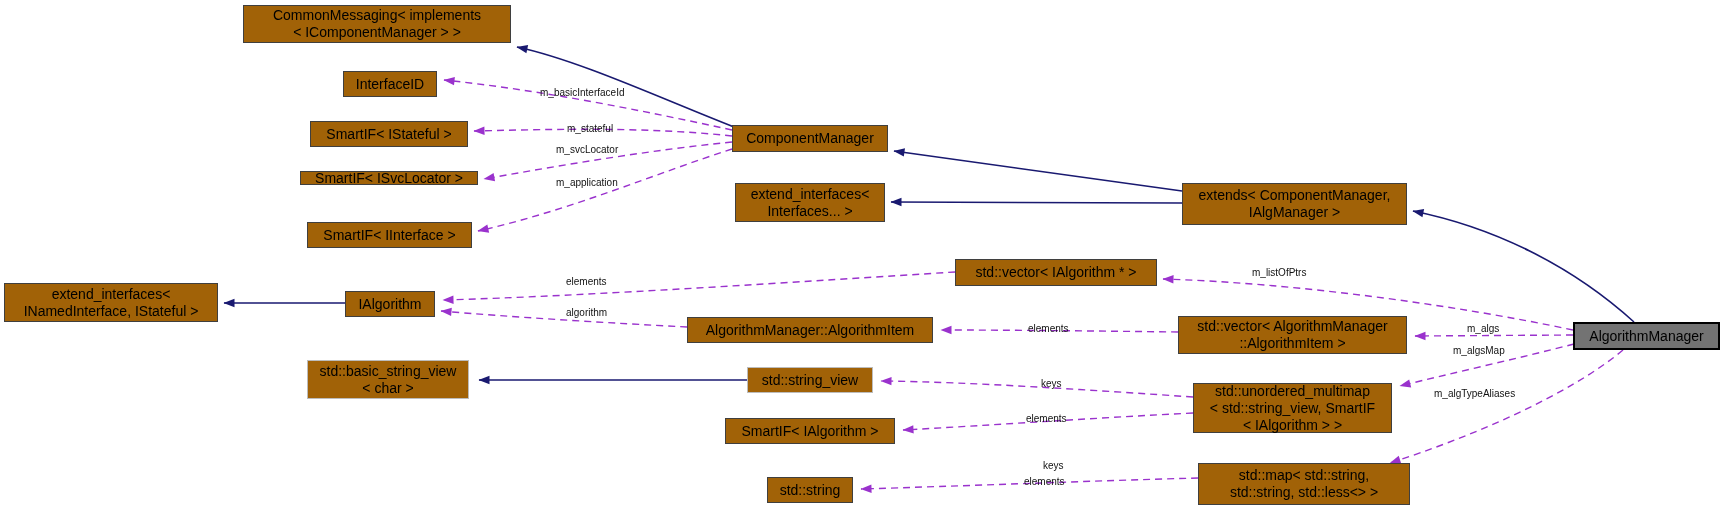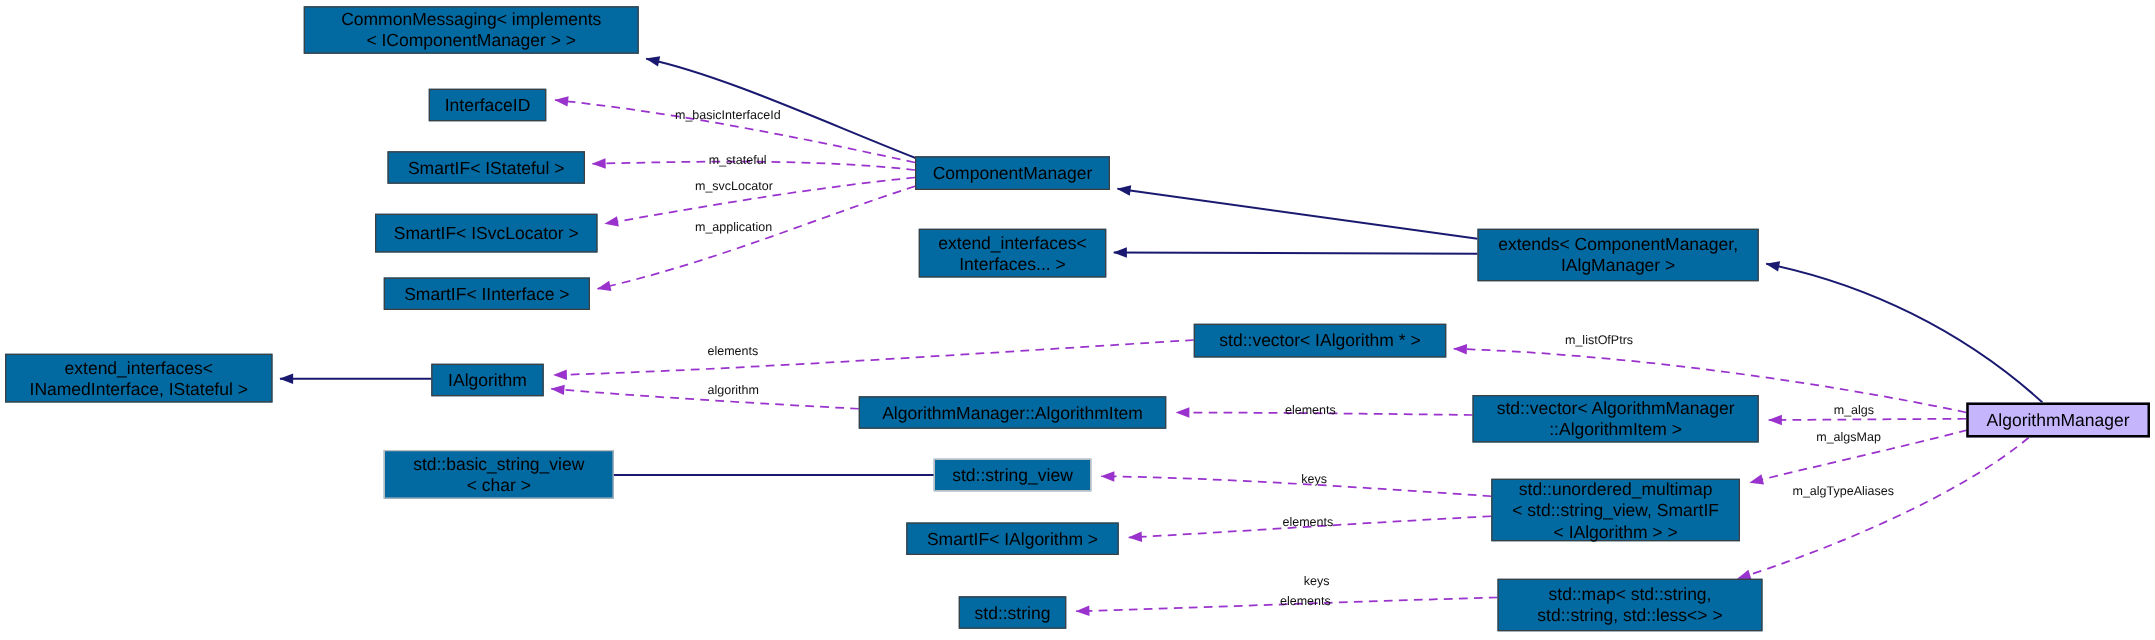--- a/index.html
+++ b/index.html
@@ -2,27 +2,27 @@
 <html><head>
 <meta charset="utf-8">
 <style>
   html,body{margin:0;padding:0;background:#ffffff;}
   #canvas{
     position:relative;width:1724px;height:512px;background:#ffffff;overflow:hidden;
     font-family:"Liberation Sans", sans-serif;
   }
   #edges{position:absolute;left:0;top:0;width:1724px;height:512px;}
   .node{
-    position:absolute;box-sizing:border-box;border:1px solid #3f3f3f;background:#0369a1;
+    position:absolute;box-sizing:border-box;border:1px solid #3f3f3f;background:#a16207;
     display:flex;flex-direction:column;justify-content:center;align-items:center;
     text-align:center;font-size:14px;line-height:17px;color:#000;white-space:nowrap;
     padding:0 4px;
   }
   .node.ext{border-color:#bcbcbc;}
-  .node.sel{background:#c4b5fd;border:2px solid #000;}
+  .node.sel{background:#737373;border:2px solid #000;}
   .elabel{
     position:absolute;font-size:10px;line-height:15px;color:#111;white-space:nowrap;
   }
   .solid{stroke:#191970;stroke-width:1.6;fill:none;}
   .dashed{stroke:#9a32cd;stroke-width:1.4;fill:none;stroke-dasharray:7 5;}
 </style>
 </head>
 <body>
 
 <div id="canvas">
@@ -66,38 +66,38 @@
   </div>
 
   <div class="node" style="left:343px;top:71px;width:94px;height:26px">
     <div>InterfaceID</div>
   </div>
 
   <div class="node" style="left:310px;top:121px;width:158px;height:26px">
     <div>SmartIF&lt; IStateful &gt;</div>
   </div>
 
-  <div class="node" style="left:300px;top:171px;width:178px;height:31px">
+  <div class="node" style="left:300px;top:171px;width:178px;height:14px">
     <div>SmartIF&lt; ISvcLocator &gt;</div>
   </div>
 
   <div class="node" style="left:307px;top:222px;width:165px;height:26px">
     <div>SmartIF&lt; IInterface &gt;</div>
   </div>
 
   <div class="node" style="left:4px;top:283px;width:214px;height:39px">
     <div>extend_interfaces&lt;</div>
     <div>INamedInterface, IStateful &gt;</div>
   </div>
 
   <div class="node" style="left:345px;top:291px;width:90px;height:26px">
     <div>IAlgorithm</div>
   </div>
 
-  <div class="node ext" style="left:307px;top:360px;width:184px;height:39px">
+  <div class="node ext" style="left:307px;top:360px;width:162px;height:39px">
     <div>std::basic_string_view</div>
     <div>&lt; char &gt;</div>
   </div>
 
   <div class="node" style="left:732px;top:125px;width:156px;height:27px">
     <div>ComponentManager</div>
   </div>
 
   <div class="node" style="left:735px;top:183px;width:150px;height:39px">
     <div>extend_interfaces&lt;</div>

